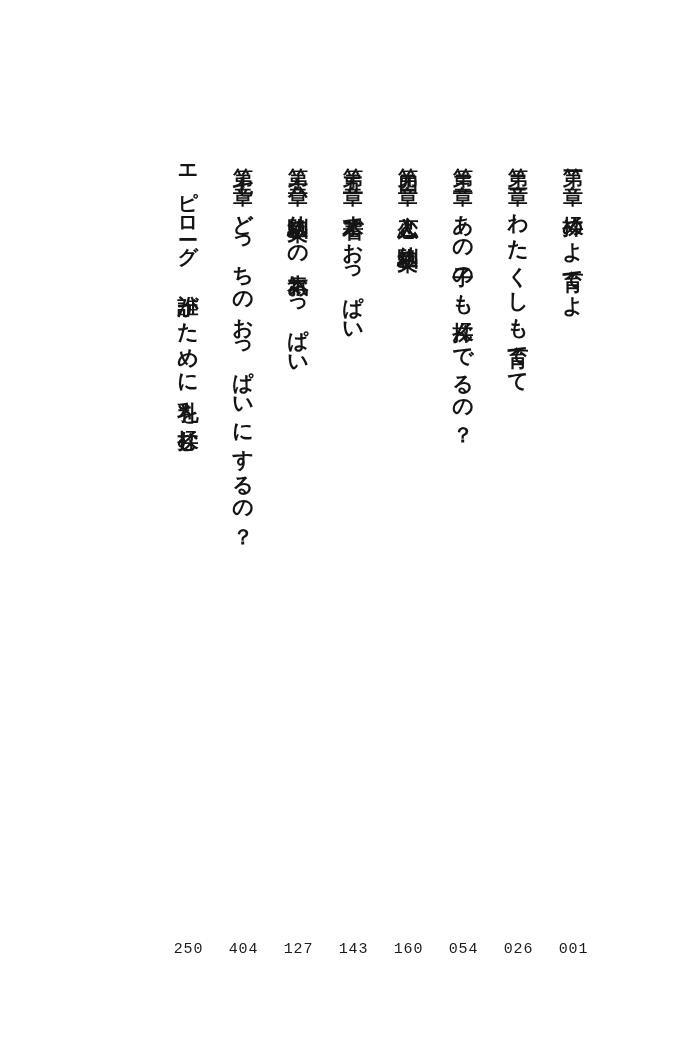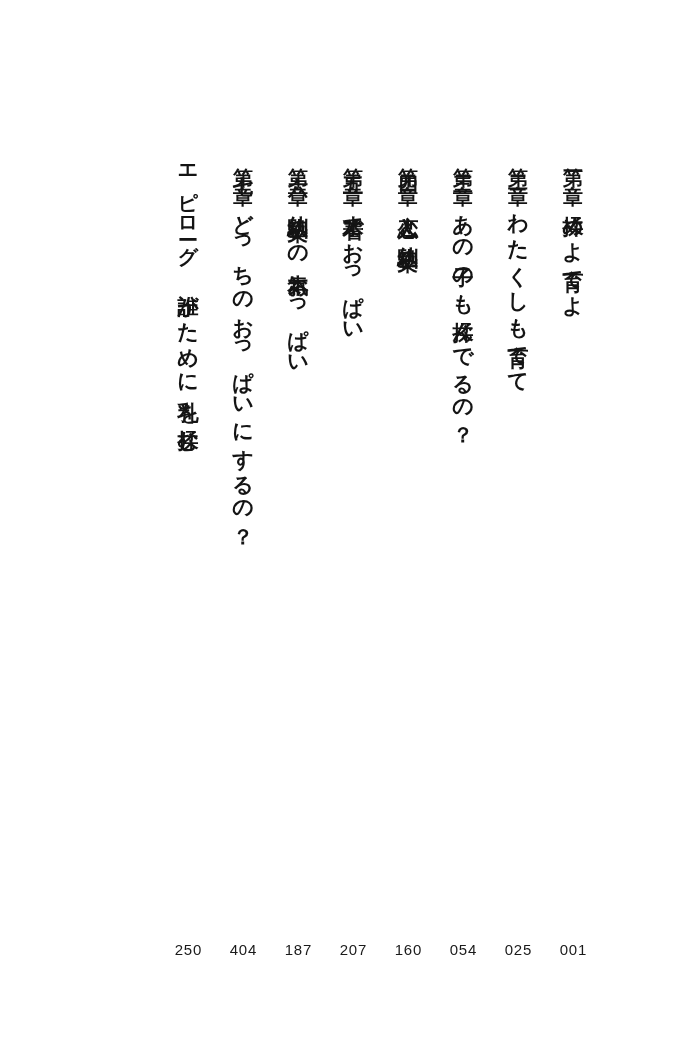--- a/index.html
+++ b/index.html
@@ -73,21 +73,21 @@
     position: absolute;
     bottom: 92px;
     right: 92px;
     display: flex;
     flex-direction: row-reverse;
     gap: 0px;
   }
   .page-numbers .pnum {
     width: 55px;
     text-align: center;
-    font-family: Liberation Sans, sans-serif;
+    font-family: Liberation Mono, monospace;
     font-size: 15px;
     letter-spacing: 0.06em;
     color: #1a1a1a;
   }
 </style>
 </head>
 <body>
 
 <div class="page">
 
@@ -130,22 +130,22 @@
 
     <div class="toc-entry epilogue">
       <span class="v-text chap-no">エピローグ</span>
       <span class="v-text chap-title">誰がために乳を揉む</span>
     </div>
 
   </div>
 
   <div class="page-numbers">
     <span class="pnum">001</span>
-    <span class="pnum">025</span>
+    <span class="pnum">026</span>
     <span class="pnum">054</span>
     <span class="pnum">160</span>
-    <span class="pnum">207</span>
-    <span class="pnum">187</span>
+    <span class="pnum">143</span>
+    <span class="pnum">127</span>
     <span class="pnum">404</span>
     <span class="pnum">250</span>
   </div>
 
 </div>
 
 </body></html>

